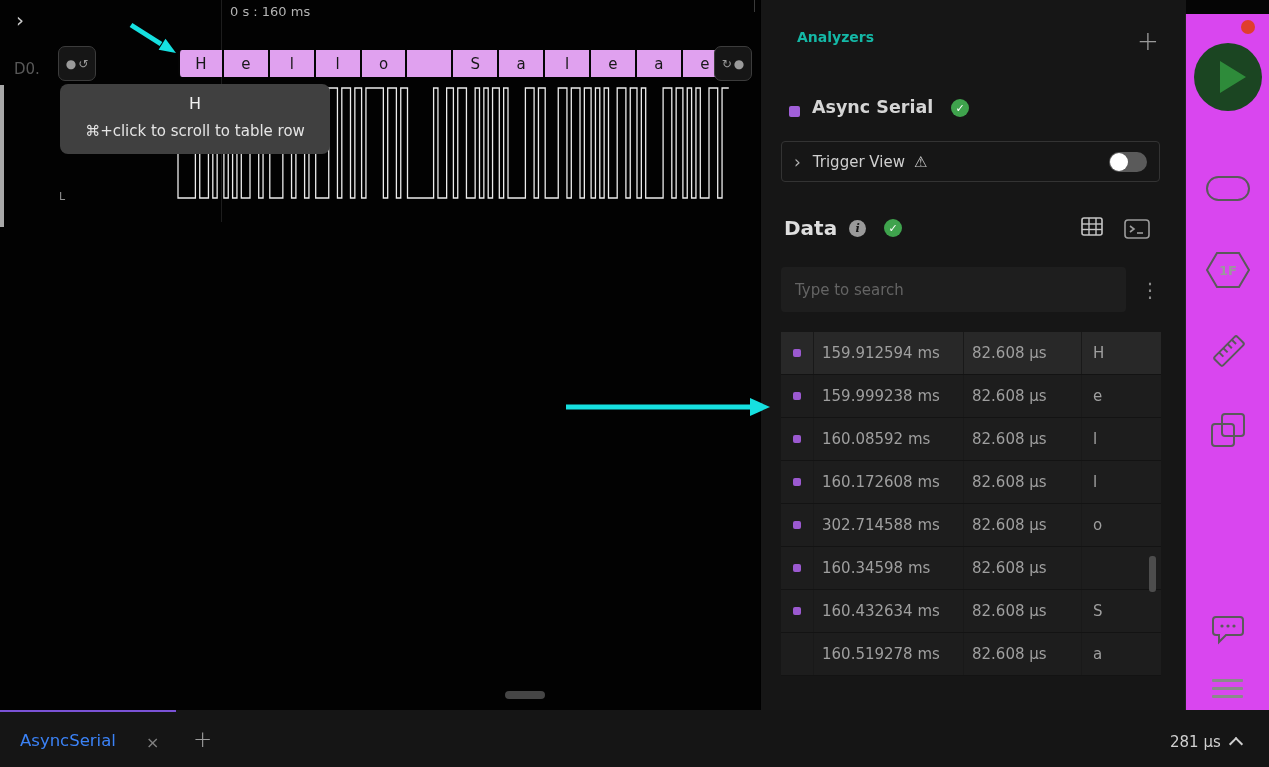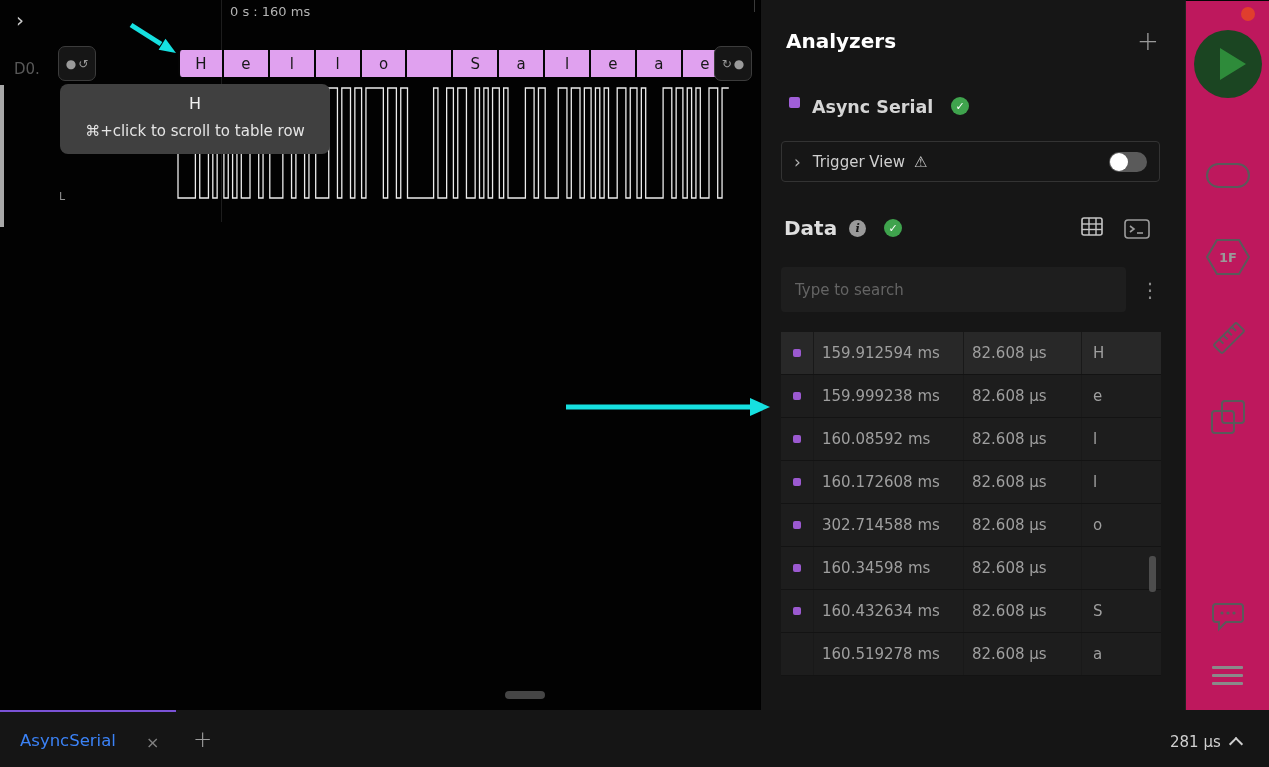--- a/index.html
+++ b/index.html
@@ -25,23 +25,23 @@
   .marker-right{left:714px;}
   .low-marker{position:absolute;left:59px;top:190px;font-size:11px;color:#8f8f8f;z-index:2;}
   .tooltip{position:absolute;left:60px;top:84px;width:270px;box-sizing:border-box;padding:10px 14px 14px;background:#404040;
     border-radius:8px;text-align:center;z-index:10;}
   .tt-char{font-size:16px;color:#f2f2f2;margin-bottom:9px;}
   .tt-hint{font-size:15px;color:#e5e5e5;white-space:nowrap;}
   .hscroll{position:absolute;left:505px;top:691px;width:40px;height:8px;background:#454545;border-radius:4px;cursor:pointer;}
 
   
   .panel{position:absolute;left:760px;top:0;width:425px;height:710px;background:#161616;border-left:1px solid #000;}
-  .panel-title{position:absolute;left:25px;top:29px;font-size:20px;font-weight:600;color:#ffffff;}
+  .panel-title{position:absolute;left:36px;top:29px;font-size:14px;font-weight:600;color:#14b8a6;}
   .panel-add{position:absolute;left:376px;top:26px;font-size:26px;font-weight:300;color:#9a9a9a;cursor:pointer;}
-  .analyzer-item{position:absolute;left:28px;top:97px;display:flex;align-items:flex-start;gap:12px;cursor:pointer;}
+  .analyzer-item{position:absolute;left:28px;top:97px;display:flex;align-items:flex-end;gap:12px;cursor:pointer;}
   .sq-bullet{width:11px;height:11px;border-radius:2px;background:#a05fd8;}
   .analyzer-name{font-size:17.5px;font-weight:600;color:#d5d5d5;}
   .check-circle{width:18px;height:18px;border-radius:50%;background:#3fa34d;display:inline-flex;align-items:center;
     justify-content:center;font-size:11px;color:#fff;margin-left:6px;}
   .trigger-row{position:absolute;left:20px;top:141px;width:379px;height:41px;box-sizing:border-box;border:1px solid #333;
     border-radius:4px;display:flex;align-items:center;padding:0 12px;cursor:pointer;}
   .tr-chevron{font-size:17px;color:#b0b0b0;}
   .tr-label{font-size:15px;color:#cfcfcf;margin-left:12px;}
   .tr-warning{font-size:15px;color:#c9c9c9;margin-left:9px;}
   .toggle{margin-left:auto;width:38px;height:20px;background:#5a5a5a;border-radius:10px;position:relative;cursor:pointer;}
@@ -65,21 +65,21 @@
   .c-data{width:80px;padding-left:11px;}
   .thead .c-start,.thead .c-dur,.thead .c-data{border-left:1px solid #2b2b2b;}
   .trow{display:flex;height:42px;align-items:flex-start;background:#1d1d1d;border-bottom:1px solid #131313;font-size:15px;
     color:#9f9f9f;cursor:pointer;}
   .trow.highlight{background:#282828;}
   .trow .c-start,.trow .c-dur,.trow .c-data{border-left:1px solid #191919;}
   .row-bullet{width:8px;height:8px;border-radius:2px;background:#9b59d0;}
   .vscroll{position:absolute;left:388px;top:556px;width:7px;height:36px;background:#4d4d4d;border-radius:3px;cursor:pointer;}
 
   
-  .toolbar{position:absolute;left:1185px;top:1px;width:84px;height:710px;background:#be185d;border-left:1px solid #222;}
+  .toolbar{position:absolute;left:1185px;top:14px;width:84px;height:710px;background:#d946ef;border-left:1px solid #222;}
   .play-btn{position:absolute;left:8px;top:29px;width:68px;height:68px;border-radius:50%;background:#1b4522;display:flex;
     align-items:center;justify-content:center;cursor:pointer;}
   .play-tri{width:0;height:0;border-left:26px solid #2e8b3a;border-top:16px solid transparent;border-bottom:16px solid transparent;margin-left:9px;}
   .red-dot{position:absolute;left:55px;top:6px;width:14px;height:14px;border-radius:50%;background:#e03e2d;}
   .dev-icon{position:absolute;left:20px;top:162px;width:44px;height:25px;border:2px solid #5a5a5a;border-radius:13px;box-sizing:border-box;cursor:pointer;}
   .tb-icon{position:absolute;cursor:pointer;}
   .hamburger{position:absolute;left:26px;top:665px;width:31px;cursor:pointer;}
   .hamburger i{display:block;height:3px;background:#8a8a8a;border-radius:1px;margin-bottom:5px;}
 
   

